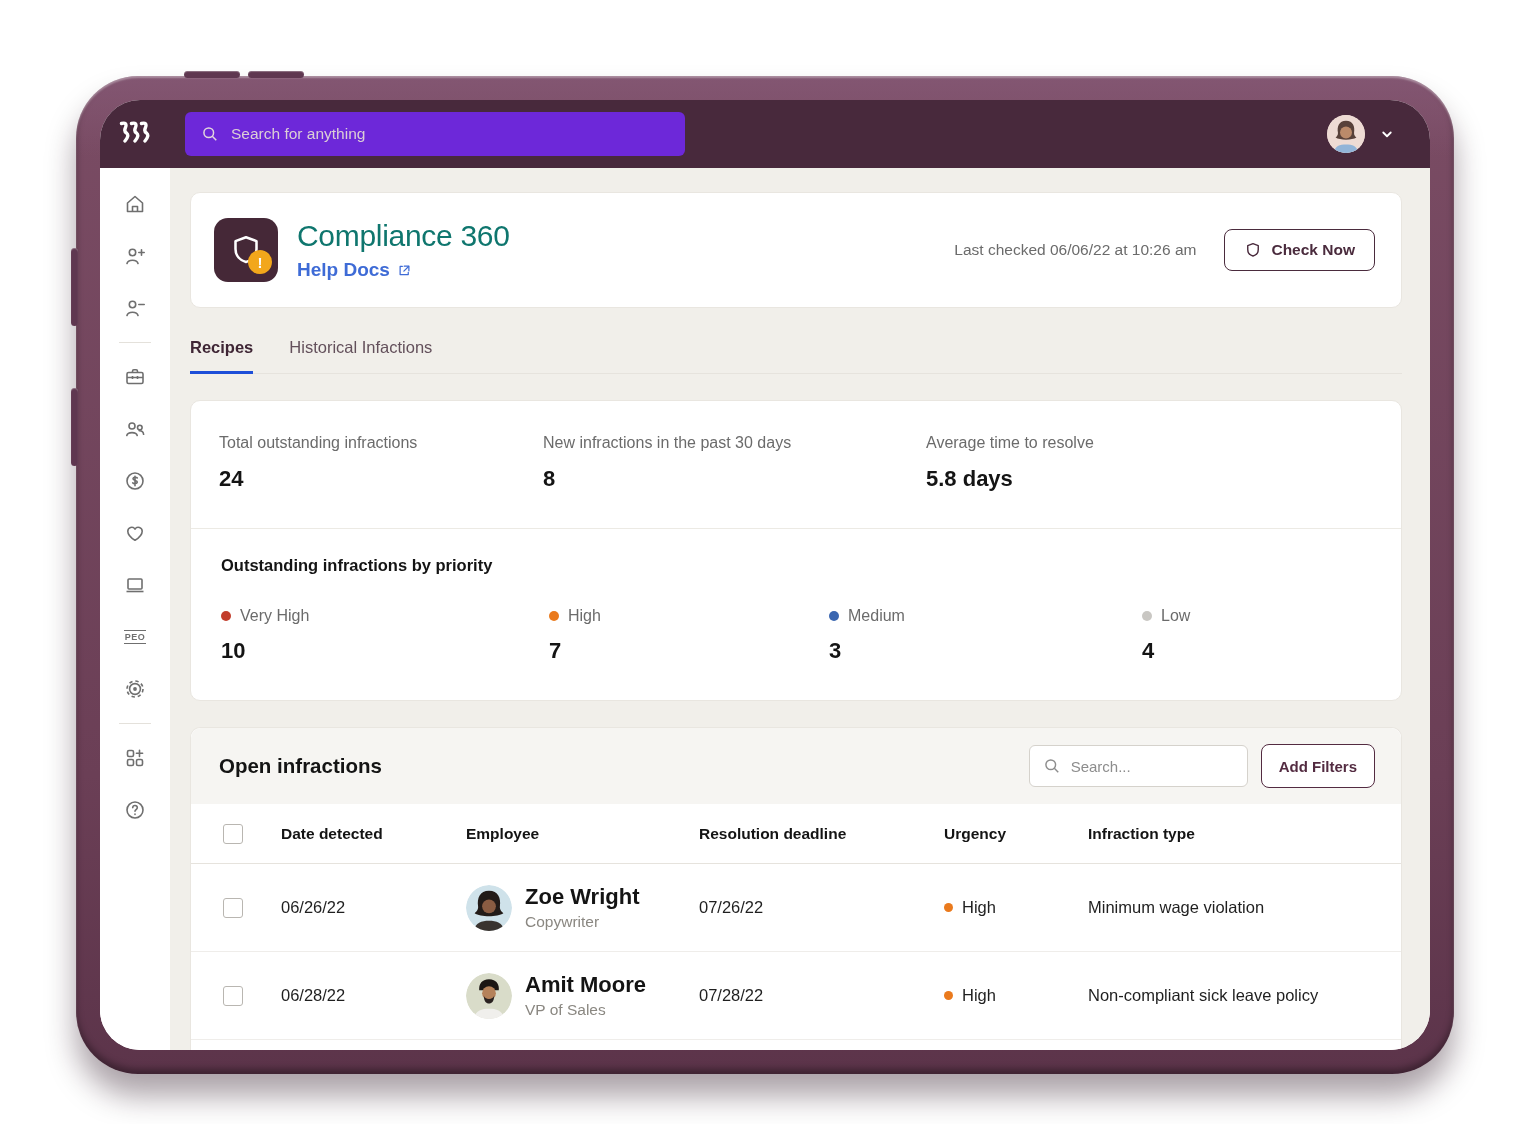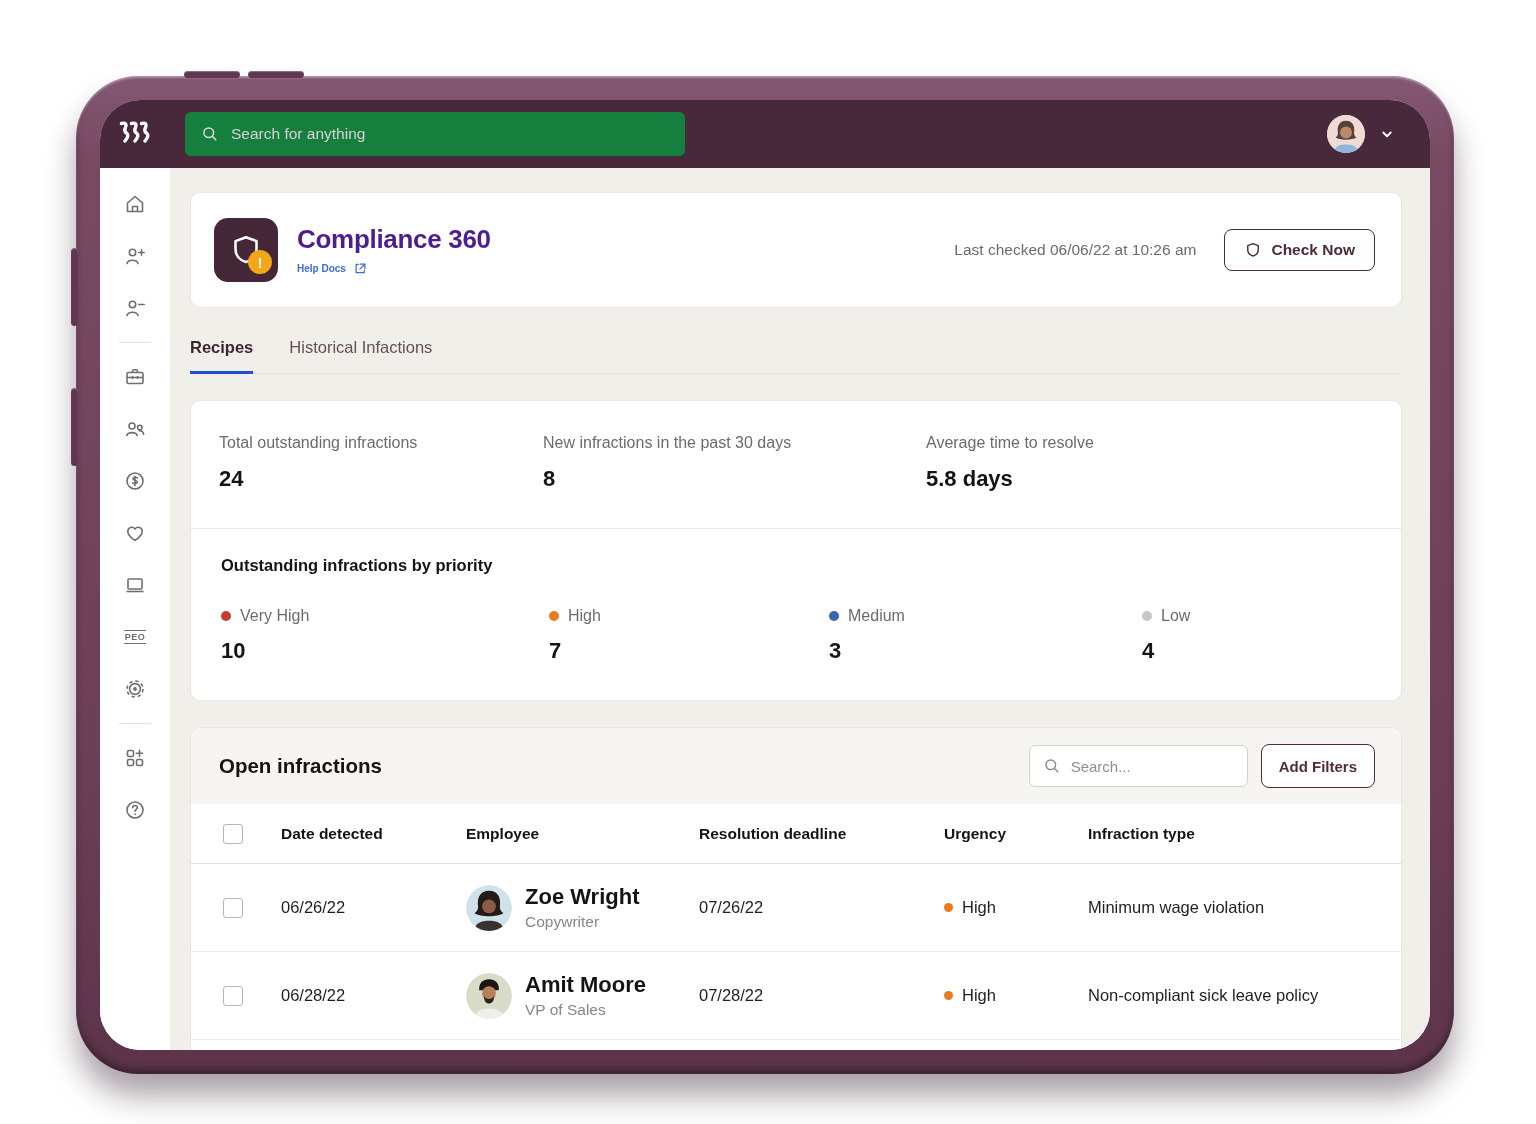--- a/index.html
+++ b/index.html
@@ -18,42 +18,42 @@
   .side-btn.top1 { left:108px; top:-5px; width:56px; height:7px; }
   .side-btn.top2 { left:172px; top:-5px; width:56px; height:7px; }
   .side-btn.left1 { left:-5px; top:172px; width:7px; height:78px; }
   .side-btn.left2 { left:-5px; top:312px; width:7px; height:78px; }
 
   .screen { position:absolute; left:24px; top:24px; width:1330px; height:950px; border-radius:40px; background:#ffffff; overflow:hidden; }
 
   
   .topbar { height:68px; background:#48293c; display:flex; align-items:center; padding-right:34px; }
   .logo-wrap { width:70px; display:flex; justify-content:center; }
-  .gsearch { margin-left:15px; width:500px; height:44px; background:#15803d; border-radius:6px; display:flex; align-items:center; gap:11px; padding:0 15px; cursor:text; }
+  .gsearch { margin-left:15px; width:500px; height:44px; background:#6d28d9; border-radius:6px; display:flex; align-items:center; gap:11px; padding:0 15px; cursor:text; }
   .gsearch span { color:#dccfd6; font-size:15.5px; }
   .tb-right { margin-left:auto; display:flex; align-items:center; gap:13px; }
   .avatar-ring { width:38px; height:38px; border-radius:50%; overflow:hidden; background:#eedbd4; }
 
   
   .shell { display:flex; height:882px; }
   .sidebar { width:70px; background:#ffffff; display:flex; flex-direction:column; align-items:center; padding-top:24px; gap:28px; flex:0 0 70px; }
   .side-item { width:24px; height:24px; display:flex; align-items:center; justify-content:center; cursor:pointer; }
   .side-div { width:32px; height:1px; background:#e4e1db; margin:-6px 0; }
   .peo { font-size:9px; font-weight:700; letter-spacing:.5px; color:#6f6f6f; border-top:1.6px solid #6f6f6f; border-bottom:1.6px solid #6f6f6f; padding:1px 1px; line-height:1.2; }
 
   .content { flex:1; background:#f1efea; padding:24px 28px 0 20px; overflow:hidden; }
 
   
   .card { background:#fff; border:1px solid #e9e6e0; border-radius:10px; }
   .header-card { height:116px; display:flex; align-items:center; padding:0 26px 0 23px; }
   .app-icon { width:64px; height:64px; border-radius:14px; background:#452837; position:relative; display:flex; align-items:center; justify-content:center; flex:0 0 64px; }
   .app-badge { position:absolute; right:6px; bottom:8px; width:24px; height:24px; border-radius:50%; background:#f2a71b; color:#fff; font-size:15px; font-weight:700; display:flex; align-items:center; justify-content:center; }
   .title-block { margin-left:19px; }
-  .page-title { font-size:26px; font-weight:700; color:#4c1d95; letter-spacing:-.3px; }
-  .help-link { display:inline-flex; align-items:center; gap:7px; margin-top:6px; color:#3e6bd6; font-size:10px; font-weight:700; cursor:pointer; text-decoration:none; }
+  .page-title { font-size:30px; font-weight:400; color:#0f766e; letter-spacing:-.3px; }
+  .help-link { display:inline-flex; align-items:center; gap:7px; margin-top:6px; color:#3e6bd6; font-size:19px; font-weight:700; cursor:pointer; text-decoration:none; }
   .header-right { margin-left:auto; display:flex; align-items:center; }
   .last-checked { font-size:15.5px; color:#6b6b6b; }
   .check-now { margin-left:28px; display:flex; align-items:center; gap:9px; background:#fff; border:1.5px solid #4a2b3d; border-radius:8px; padding:11px 19px; font-size:15.5px; font-weight:700; color:#4a2b3d; cursor:pointer; font-family:inherit; }
 
   
   .tabs { display:flex; gap:36px; margin-top:30px; border-bottom:1px solid #e6e3dd; }
   .tab { padding-bottom:14px; font-size:16.5px; color:#63505b; cursor:pointer; }
   .tab.active { color:#3f2635; font-weight:700; border-bottom:3px solid #1d4ed8; margin-bottom:-1px; }
 
   

